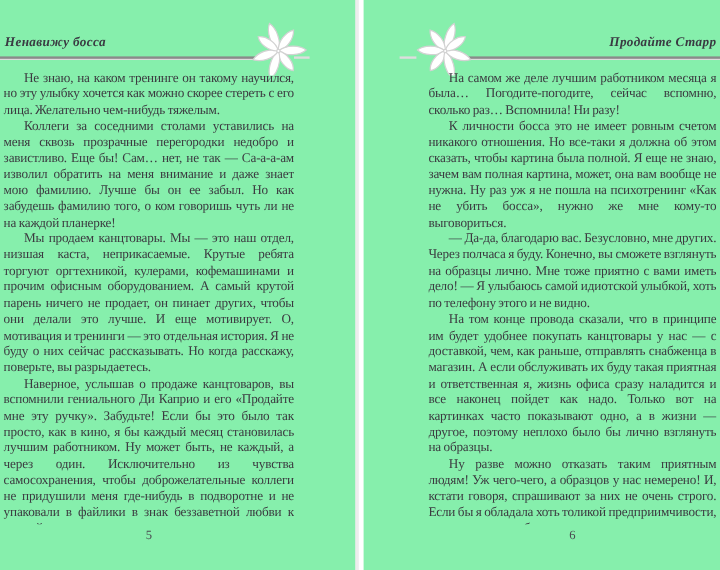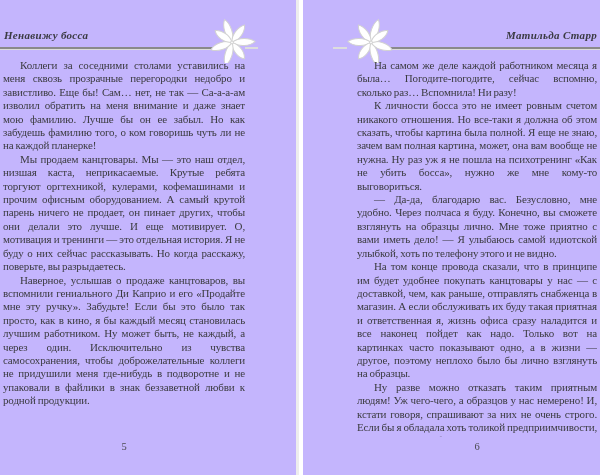--- a/index.html
+++ b/index.html
@@ -1,19 +1,19 @@
 <!DOCTYPE html>
 <html lang="ru"><head>
 <meta charset="utf-8">
 <style>
   html,body{margin:0;padding:0;}
   body{width:600px;height:475px;background:#ffffff;overflow:hidden;}
   .book{position:relative;width:600px;height:475px;font-family:"Liberation Serif",serif;color:#3b3b40;}
   .gutter{position:absolute;left:296px;top:0;width:3px;height:475px;background:#ededed;}
-  .page{position:absolute;top:0;width:297px;height:475px;background:#c4b5fd;}
+  .page{position:absolute;top:0;width:297px;height:475px;background:#86efac;}
   .page-left{left:0;}
   .page-right{left:303px;}
   .running-head{position:absolute;top:29px;font-size:11px;font-style:italic;font-weight:bold;color:#3a3a42;letter-spacing:0.3px;white-space:nowrap;}
   .rh-left{left:4px;}
   .rh-right{right:3px;}
   .header-rule{position:absolute;top:47px;height:2px;background:#8a8a8a;box-shadow:0 1px 0 #dcdcdc;}
   .rule-left{left:0;width:218px;}
   .rule-right{left:80px;right:0;}
   .rule-tail{position:absolute;top:47px;height:2px;background:#dddddd;}
   .tail-left{left:245px;width:13px;}
@@ -44,48 +44,49 @@
         <path d="M30,32 C24,25 25,13 30,7 C35,13 36,25 30,32 Z" transform="rotate(36 30 32)"></path>
         <path d="M30,32 C24,24 25,11 30,5 C35,11 36,24 30,32 Z" transform="rotate(88 30 32)"></path>
         <path d="M30,32 C24,25 25,13 30,8 C35,13 36,25 30,32 Z" transform="rotate(143 30 32)"></path>
         <path d="M30,32 C24,24 25,10 30,4 C35,10 36,24 30,32 Z" transform="rotate(196 30 32)"></path>
         <path d="M30,32 C24,25 25,12 30,6 C35,12 36,25 30,32 Z" transform="rotate(251 30 32)"></path>
         <path d="M30,32 C24,25 25,13 30,8 C35,13 36,25 30,32 Z" transform="rotate(305 30 32)"></path>
         <circle cx="30" cy="32" r="1.6"></circle>
       </g>
     </svg>
     <div class="page-body body-left">
+      <p>Не знаю, на каком тренинге он такому научился, но эту улыбку хочется как можно скорее стереть с его лица. Желательно чем-нибудь тяжелым.</p>
       <p>Коллеги за соседними столами уставились на меня сквозь прозрачные перегородки недобро и завистливо. Еще бы! Сам… нет, не так — Са-а-а-ам изволил обратить на меня внимание и даже знает мою фамилию. Лучше бы он ее забыл. Но как забудешь фамилию того, о ком говоришь чуть ли не на каждой планерке!</p>
       <p>Мы продаем канцтовары. Мы — это наш отдел, низшая каста, неприкасаемые. Крутые ребята торгуют оргтехникой, кулерами, кофемашинами и прочим офисным оборудованием. А самый крутой парень ничего не продает, он пинает других, чтобы они делали это лучше. И еще мотивирует. О, мотивация и тренинги — это отдельная история. Я не буду о них сейчас рассказывать. Но когда расскажу, поверьте, вы разрыдаетесь.</p>
       <p>Наверное, услышав о продаже канцтоваров, вы вспомнили гениального Ди Каприо и его «Продайте мне эту ручку». Забудьте! Если бы это было так просто, как в кино, я бы каждый месяц становилась лучшим работником. Ну может быть, не каждый, а через один. Исключительно из чувства самосохранения, чтобы доброжелательные коллеги не придушили меня где-нибудь в подворотне и не упаковали в файлики в знак беззаветной любви к родной продукции.</p>
     </div>
     <div class="page-number pn-left">5</div>
   </div>
 
   <div class="gutter"></div>
 
   <div class="page page-right">
-    <div class="running-head rh-right">Матильда Старр</div>
+    <div class="running-head rh-right">Продайте Старр</div>
     <div class="header-rule rule-right"></div>
     <div class="rule-tail tail-right"></div>
     <svg class="ornament orn-right" viewBox="0 0 60 56">
       <g fill="#ffffff" stroke="#d2d2d2" stroke-width="1.2">
         <path d="M30,32 C24,24 25,10 30,4 C35,10 36,24 30,32 Z" transform="rotate(-18 30 32)"></path>
         <path d="M30,32 C24,25 25,13 30,7 C35,13 36,25 30,32 Z" transform="rotate(36 30 32)"></path>
         <path d="M30,32 C24,24 25,11 30,5 C35,11 36,24 30,32 Z" transform="rotate(88 30 32)"></path>
         <path d="M30,32 C24,25 25,13 30,8 C35,13 36,25 30,32 Z" transform="rotate(143 30 32)"></path>
         <path d="M30,32 C24,24 25,10 30,4 C35,10 36,24 30,32 Z" transform="rotate(196 30 32)"></path>
         <path d="M30,32 C24,25 25,12 30,6 C35,12 36,25 30,32 Z" transform="rotate(251 30 32)"></path>
         <path d="M30,32 C24,25 25,13 30,8 C35,13 36,25 30,32 Z" transform="rotate(305 30 32)"></path>
         <circle cx="30" cy="32" r="1.6"></circle>
       </g>
     </svg>
     <div class="page-body body-right">
-      <p>На самом же деле каждой работником месяца я была… Погодите-погодите, сейчас вспомню, сколько раз… Вспомнила! Ни разу!</p>
+      <p>На самом же деле лучшим работником месяца я была… Погодите-погодите, сейчас вспомню, сколько раз… Вспомнила! Ни разу!</p>
       <p>К личности босса это не имеет ровным счетом никакого отношения. Но все-таки я должна об этом сказать, чтобы картина была полной. Я еще не знаю, зачем вам полная картина, может, она вам вообще не нужна. Ну раз уж я не пошла на психотренинг «Как не убить босса», нужно же мне кому-то выговориться.</p>
-      <p>— Да-да, благодарю вас. Безусловно, мне удобно. Через полчаса я буду. Конечно, вы сможете взглянуть на образцы лично. Мне тоже приятно с вами иметь дело! — Я улыбаюсь самой идиотской улыбкой, хоть по телефону этого и не видно.</p>
+      <p>— Да-да, благодарю вас. Безусловно, мне других. Через полчаса я буду. Конечно, вы сможете взглянуть на образцы лично. Мне тоже приятно с вами иметь дело! — Я улыбаюсь самой идиотской улыбкой, хоть по телефону этого и не видно.</p>
       <p>На том конце провода сказали, что в принципе им будет удобнее покупать канцтовары у нас — с доставкой, чем, как раньше, отправлять снабженца в магазин. А если обслуживать их буду такая приятная и ответственная я, жизнь офиса сразу наладится и все наконец пойдет как надо. Только вот на картинках часто показывают одно, а в жизни — другое, поэтому неплохо было бы лично взглянуть на образцы.</p>
       <p>Ну разве можно отказать таким приятным людям! Уж чего-чего, а образцов у нас немерено! И, кстати говоря, спрашивают за них не очень строго. Если бы я обладала хоть толикой предприимчивости, давно открыла бы свою маленькую розничную лавку, где загоняла бы эти образцы. А что, отличный бизнес,</p>
     </div>
     <div class="page-number pn-right">6</div>
   </div>
 
 </div>
 
 </body></html>

